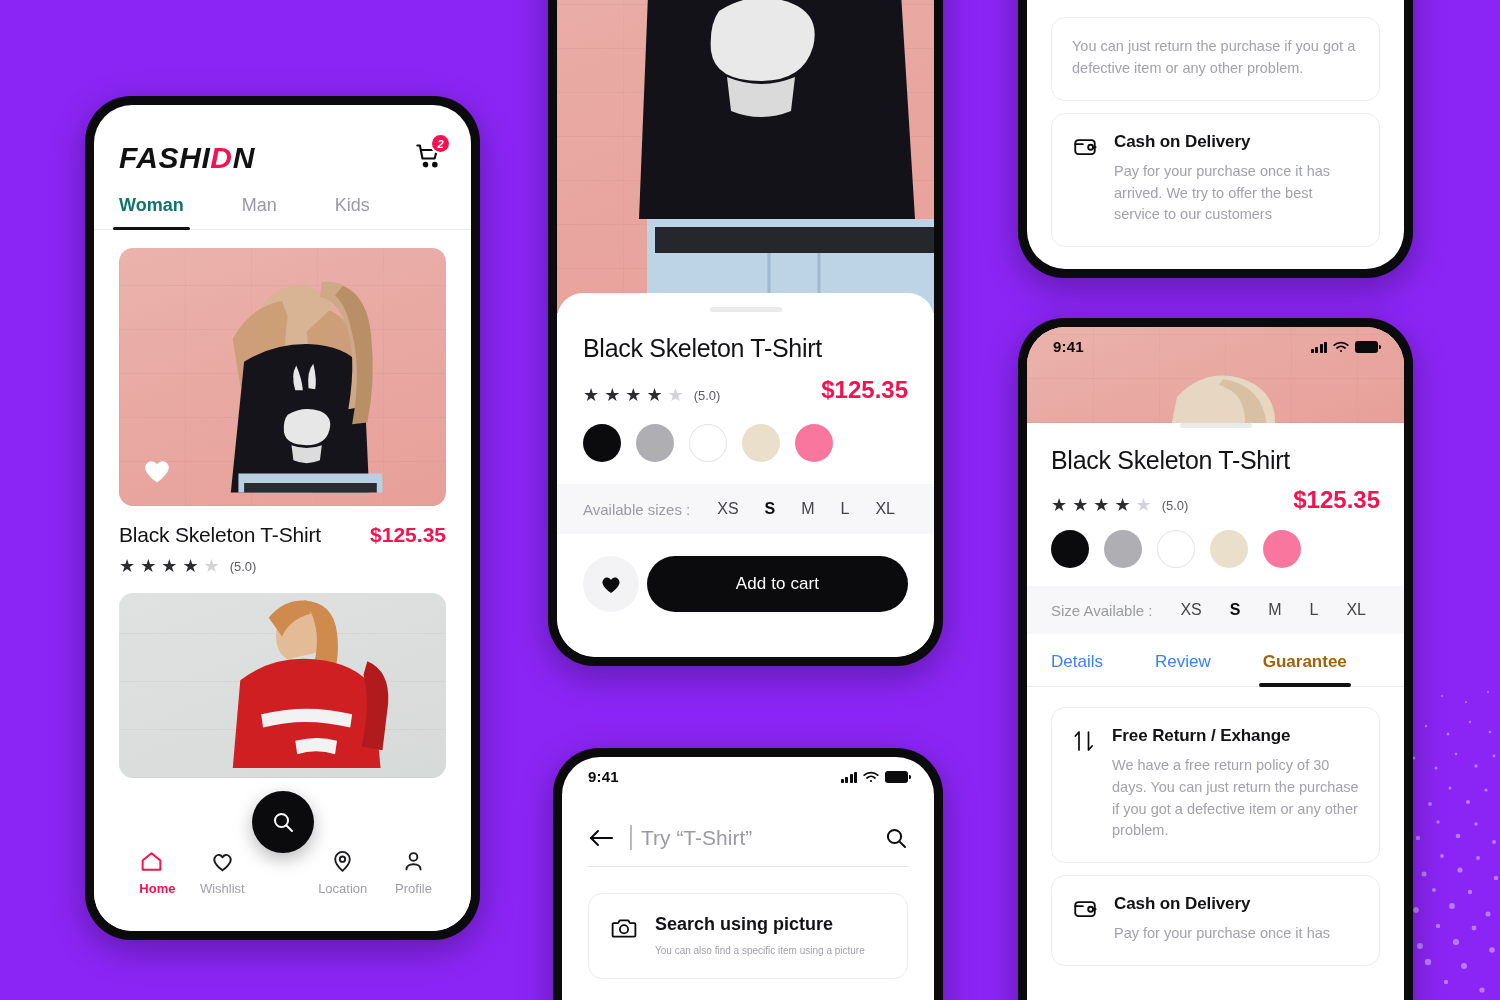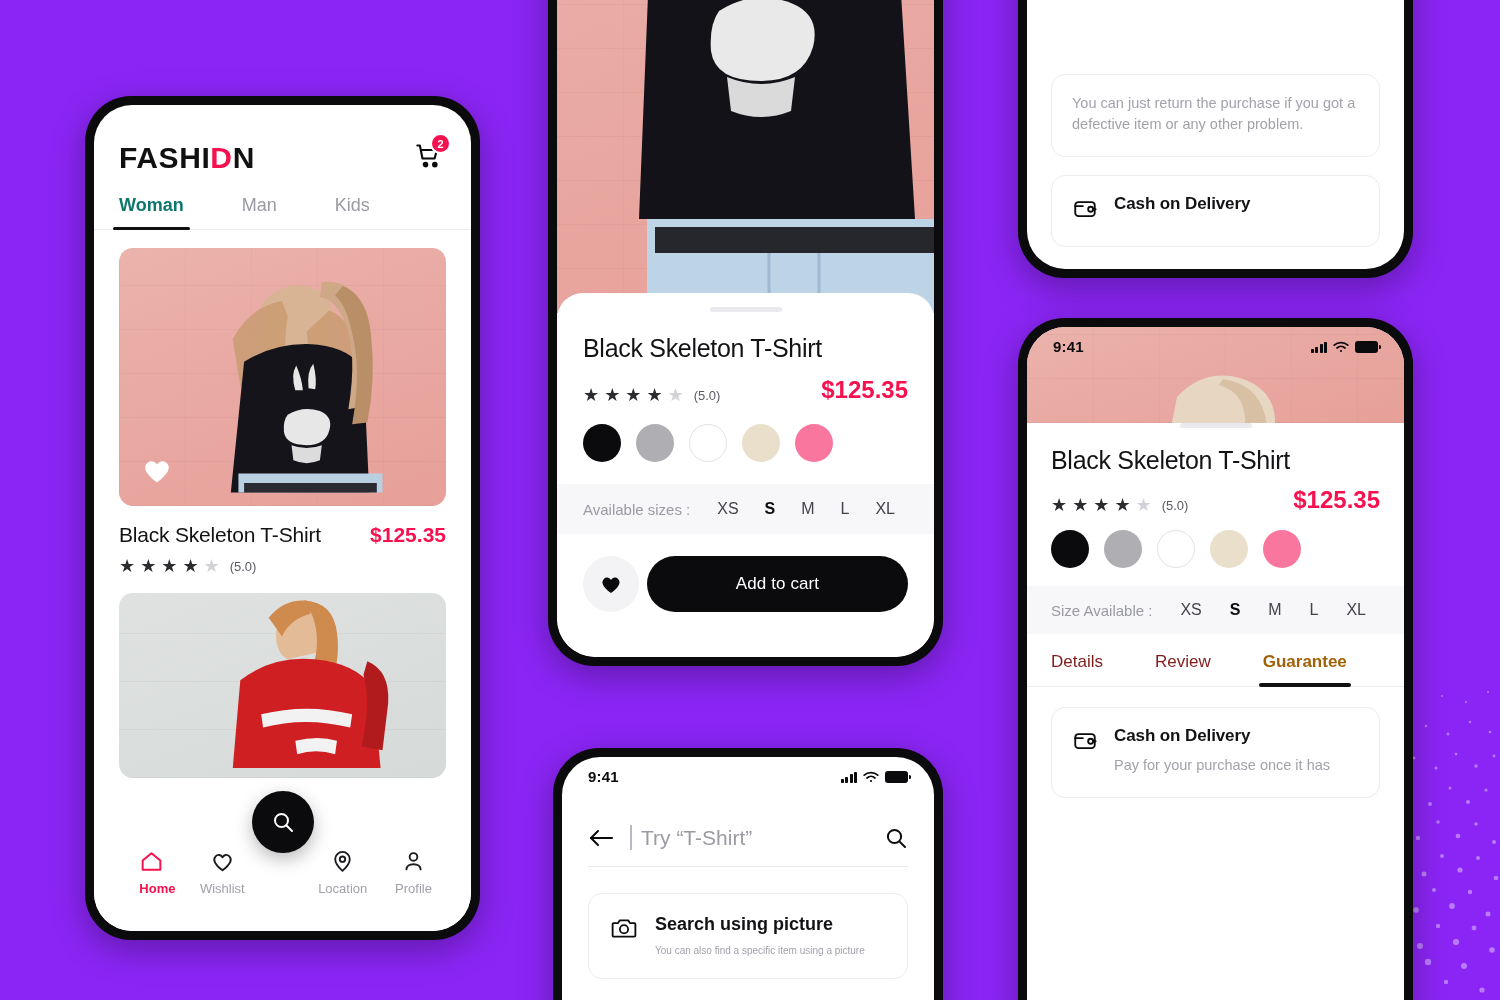--- a/index.html
+++ b/index.html
@@ -53,20 +53,21 @@
     content:""; position:absolute; right:-3px; top:3.6px;
     width:2px;height:4.4px;background:#0B0B0D;border-radius:0 1.5px 1.5px 0;
   }
 
   
   #phone-home { left: 85px; top: 96px; width: 395px; height: 844px; }
 
   .home-head {
     display:flex; align-items:center; justify-content:space-between;
     padding: 34px 25px 0 25px;
+    font-style: italic;
   }
   .logo { font-size: 30px; font-weight: bold; letter-spacing: .6px; color:#111; }
   .logo .d { color: #F5124F; }
   .cart-wrap { position: relative; padding: 3px; }
   .cart-badge {
     position:absolute; right:-5px; top:-6px;
     width:21px;height:21px;border-radius:50%;
     background:#F5124F;color:#fff;font-size:11px;font-weight:bold;
     display:flex;align-items:center;justify-content:center;
     border: 2px solid #fff;
@@ -177,32 +178,32 @@
   .g-hero { height: 96px; position: relative; }
   .g-sheet {
     background:#fff; border-radius: 26px 26px 0 0;
     margin-top: -14px; position: relative; flex: 1;
   }
 
   
   .cards { padding: 20px 24px 0 24px; }
   .card {
     border:1px solid #ececef; border-radius: 14px;
-    padding: 18px 20px 20px 20px; margin-bottom: 18px;
+    padding: 18px 20px 20px 20px; margin-bottom: 12px;
     display:flex; gap: 16px; background:#fff;
   }
   .card-ico { flex: 0 0 auto; padding-top: 2px; }
   .card-title { font-size: 17px; color:#131316; font-weight: bold; letter-spacing:-.1px;}
   .card-body { margin-top: 9px; font-size: 14.5px; line-height: 1.5; color:#a2a2ab; }
 
   .subtabs {
     display:flex; padding: 0 24px; border-bottom:1px solid #ececef;
   }
   .subtab {
-    font-size: 17px; color:#7f1d1d; padding: 18px 0 14px 0;
+    font-size: 17px; color:#3b82f6; padding: 18px 0 14px 0;
     margin-right: 52px; position:relative; white-space:nowrap;
   }
   .subtab.active { color:#a16207; font-weight:bold; }
   .subtab.active::after {
     content:""; position:absolute; left:-4px; right:-4px; bottom:-1px;
     height:4px; background:#111; border-radius:2px;
   }
 
   
   #phone-search { left: 553px; top: 748px; width: 390px; height: 400px; }
@@ -495,20 +496,21 @@
         <div class="card-ico">
           <svg width="26" height="26" viewBox="0 0 24 24" fill="none" stroke="#0B0B0D" stroke-width="1.7" stroke-linejoin="round">
             <rect x="3" y="5.6" width="18" height="13" rx="3"></rect>
             <path d="M3 9.4 h7" stroke-linecap="round"></path>
             <circle cx="17.2" cy="12.2" r="2.3"></circle>
             <path d="M19.5 12.2 H21.8" stroke-linecap="round"></path>
           </svg>
         </div>
         <div>
           <div class="card-title">Cash on Delivery</div>
+          <div class="card-body">Pay for your purchase once it has arrived. We try to offer the best service to our customers</div>
         </div>
       </div>
 
     </div>
   </div>
 </div>
 
 <div class="phone" id="phone-guar">
   <div class="screen">
 
@@ -574,20 +576,32 @@
         </div>
       </div>
 
       <div class="subtabs">
         <div class="subtab">Details</div>
         <div class="subtab">Review</div>
         <div class="subtab active">Guarantee</div>
       </div>
 
       <div class="cards">
+        <div class="card">
+          <div class="card-ico">
+            <svg width="24" height="26" viewBox="0 0 24 26" fill="none" stroke="#0B0B0D" stroke-width="1.7" stroke-linecap="round" stroke-linejoin="round">
+              <path d="M7 22 V4 M7 4 L3.4 8"></path>
+              <path d="M16.5 4 V22 M16.5 22 L20.1 18"></path>
+            </svg>
+          </div>
+          <div>
+            <div class="card-title">Free Return / Exhange</div>
+            <div class="card-body">We have a free return policy of 30 days. You can just return the purchase if you got a defective item or any other problem.</div>
+          </div>
+        </div>
 
         <div class="card">
           <div class="card-ico">
             <svg width="26" height="26" viewBox="0 0 24 24" fill="none" stroke="#0B0B0D" stroke-width="1.7" stroke-linejoin="round">
               <rect x="3" y="5.6" width="18" height="13" rx="3"></rect>
               <path d="M3 9.4 h7" stroke-linecap="round"></path>
               <circle cx="17.2" cy="12.2" r="2.3"></circle>
               <path d="M19.5 12.2 H21.8" stroke-linecap="round"></path>
             </svg>
           </div>

